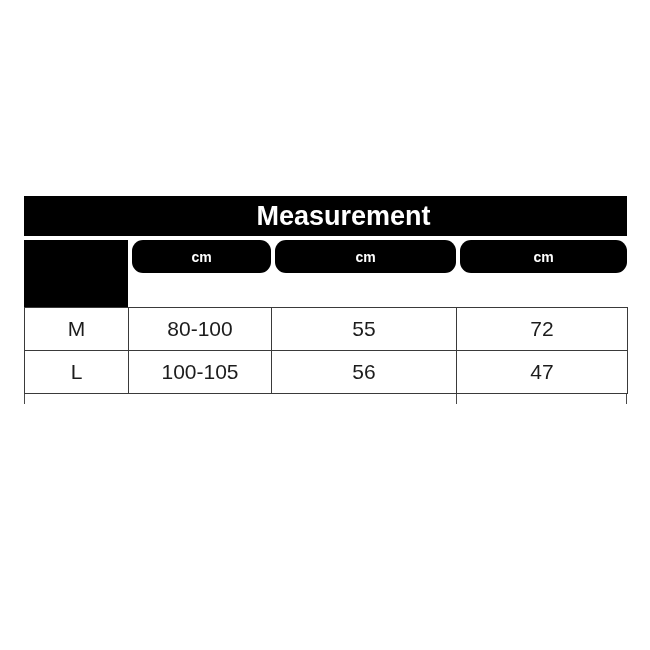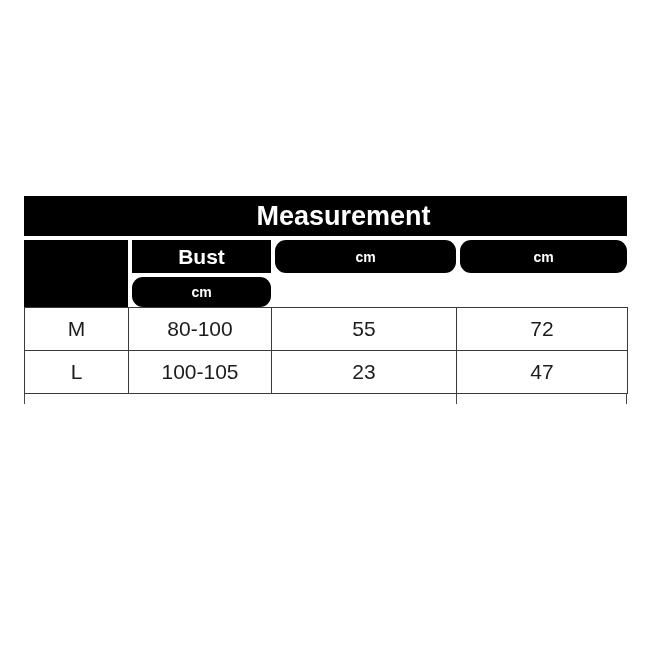--- a/index.html
+++ b/index.html
@@ -85,21 +85,20 @@
 </head>
 <body>
 
 <div class="page">
   <div class="tbl-wrap">
 
     <div class="title-bar">Measurement</div>
 
     <div class="head-grid">
       <div class="hcell corner"></div>
-      <div class="hcell">Bust</div>
       <div class="hcell unit">cm</div>
       <div class="hcell unit">cm</div>
       <div class="hcell unit">cm</div>
     </div>
 
     <table class="body">
       <colgroup>
         <col style="width:104px">
         <col style="width:143px">
         <col style="width:185px">
@@ -108,21 +107,21 @@
       <tbody>
         <tr>
           <td>M</td>
           <td>80-100</td>
           <td>55</td>
           <td>72</td>
         </tr>
         <tr>
           <td>L</td>
           <td>100-105</td>
-          <td>23</td>
+          <td>56</td>
           <td>47</td>
         </tr>
       </tbody>
     </table>
 
     <div class="tick t-left"></div>
     <div class="tick t-mid"></div>
     <div class="tick t-right"></div>
   </div>
 </div>

